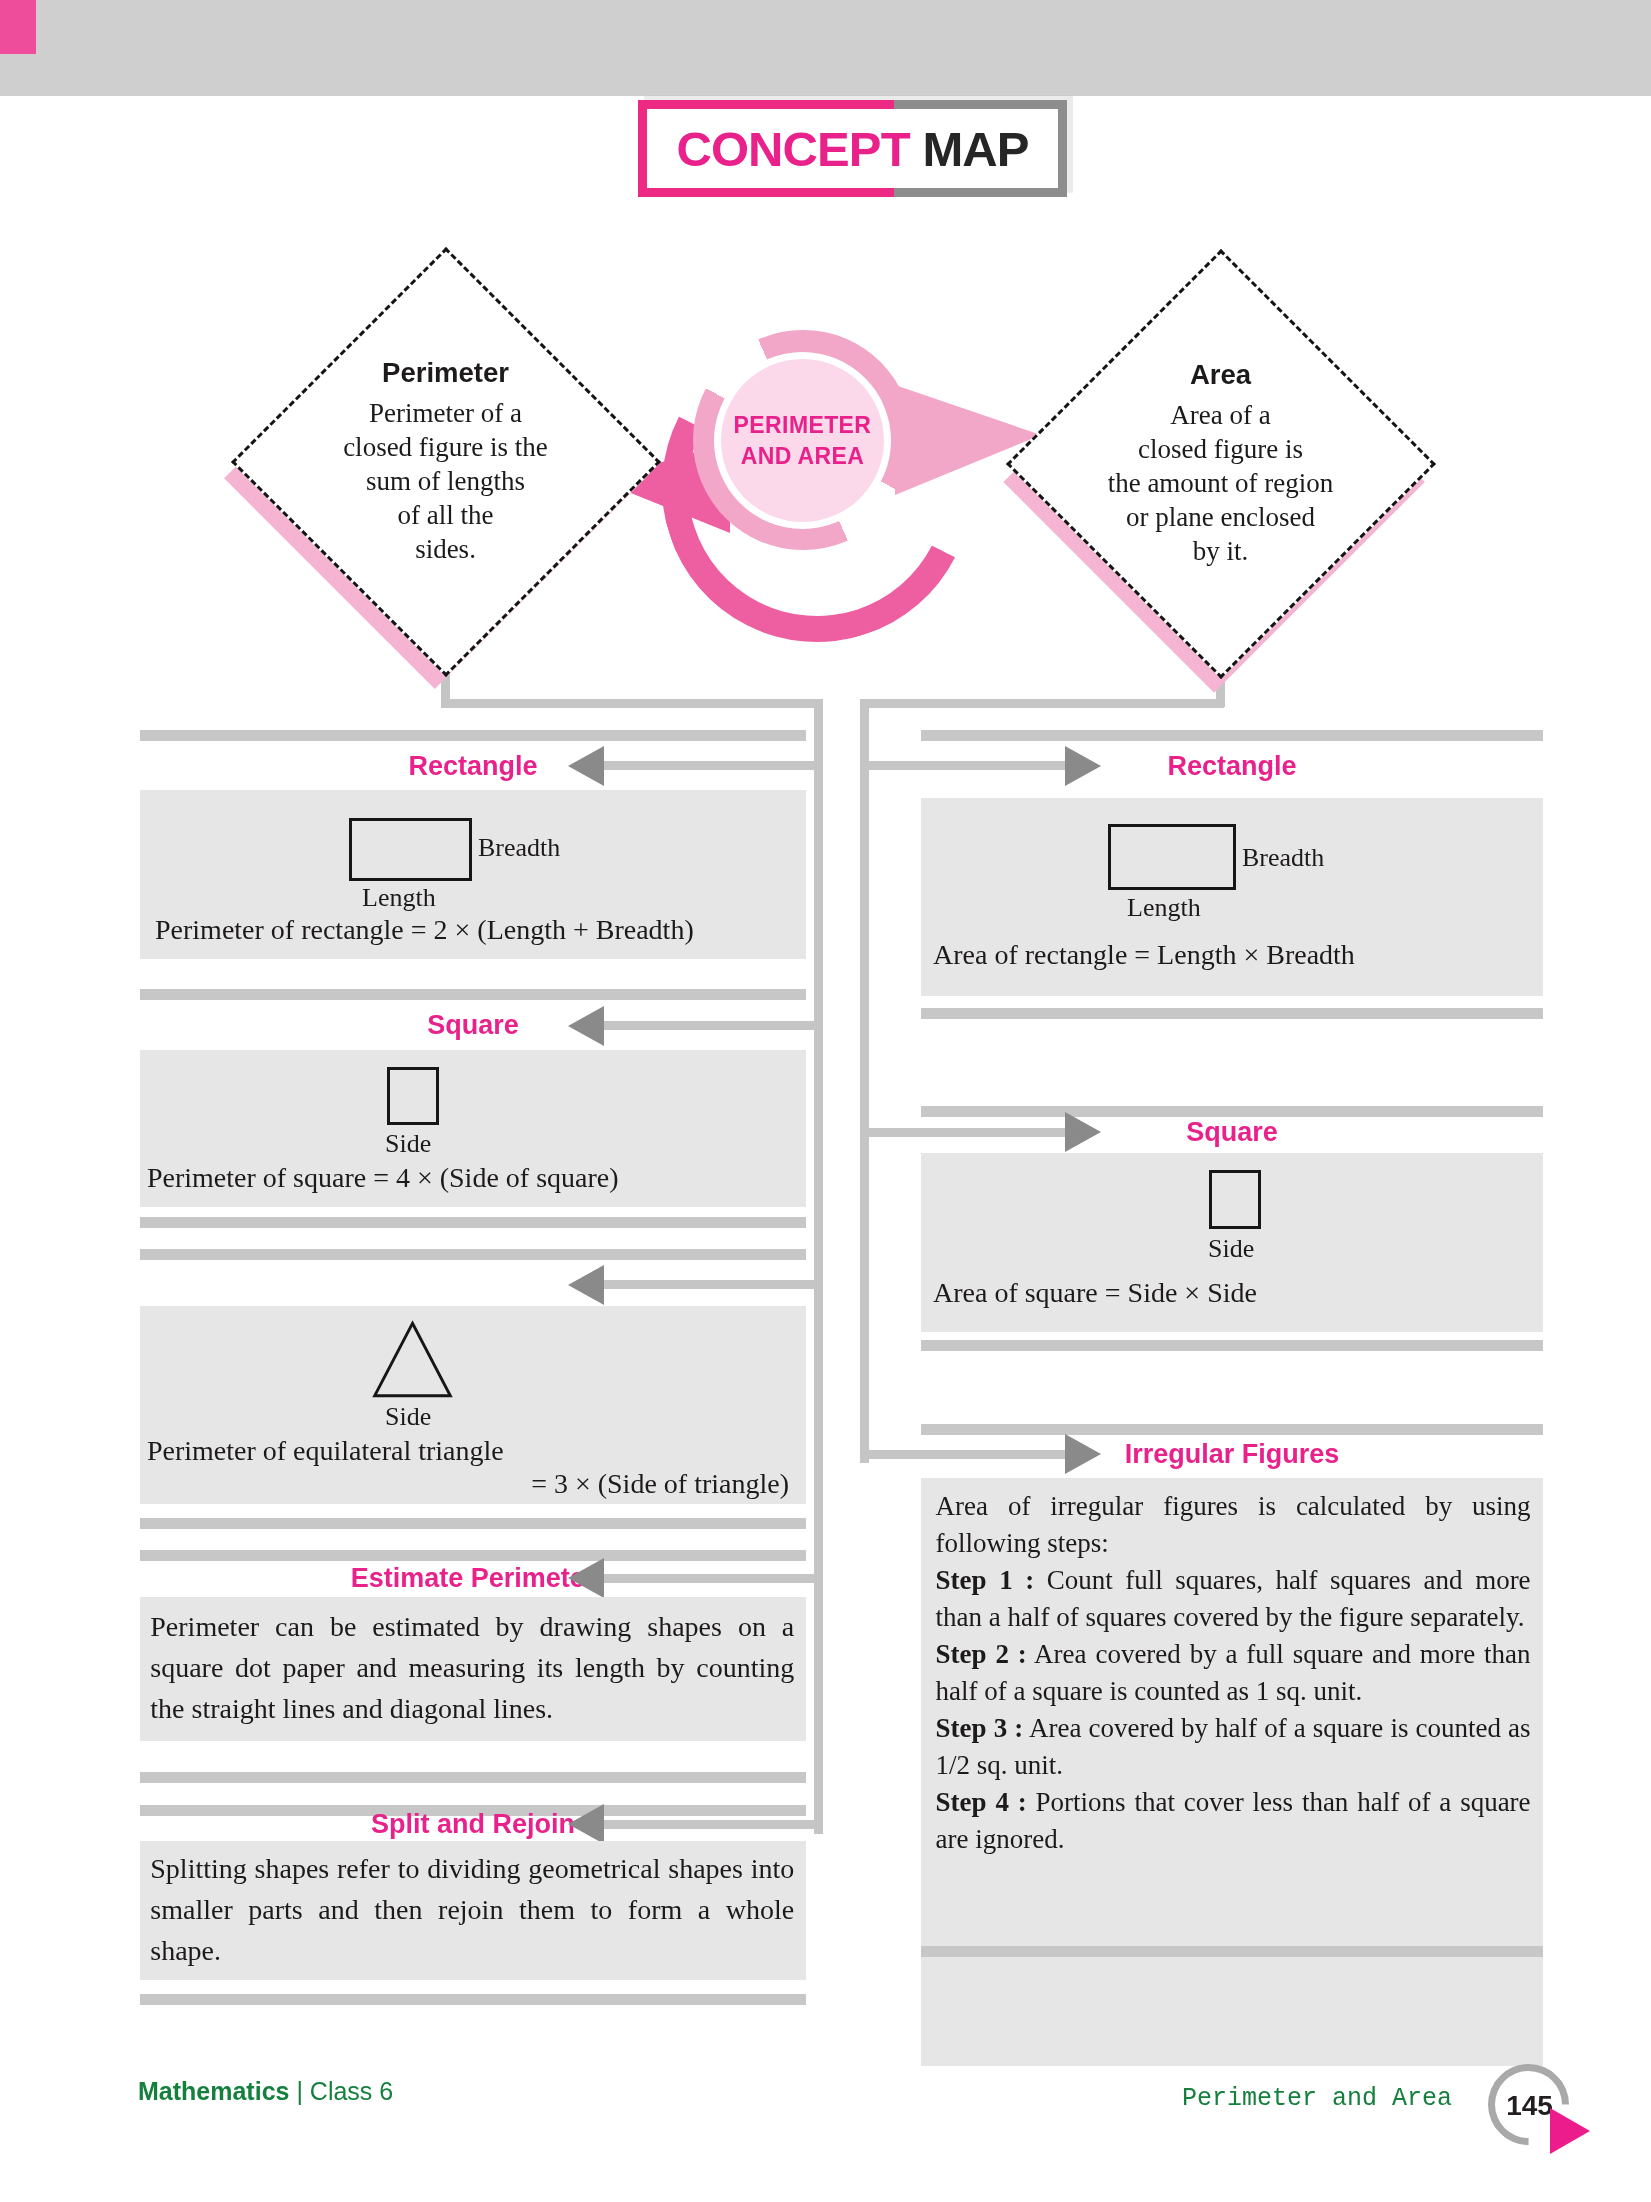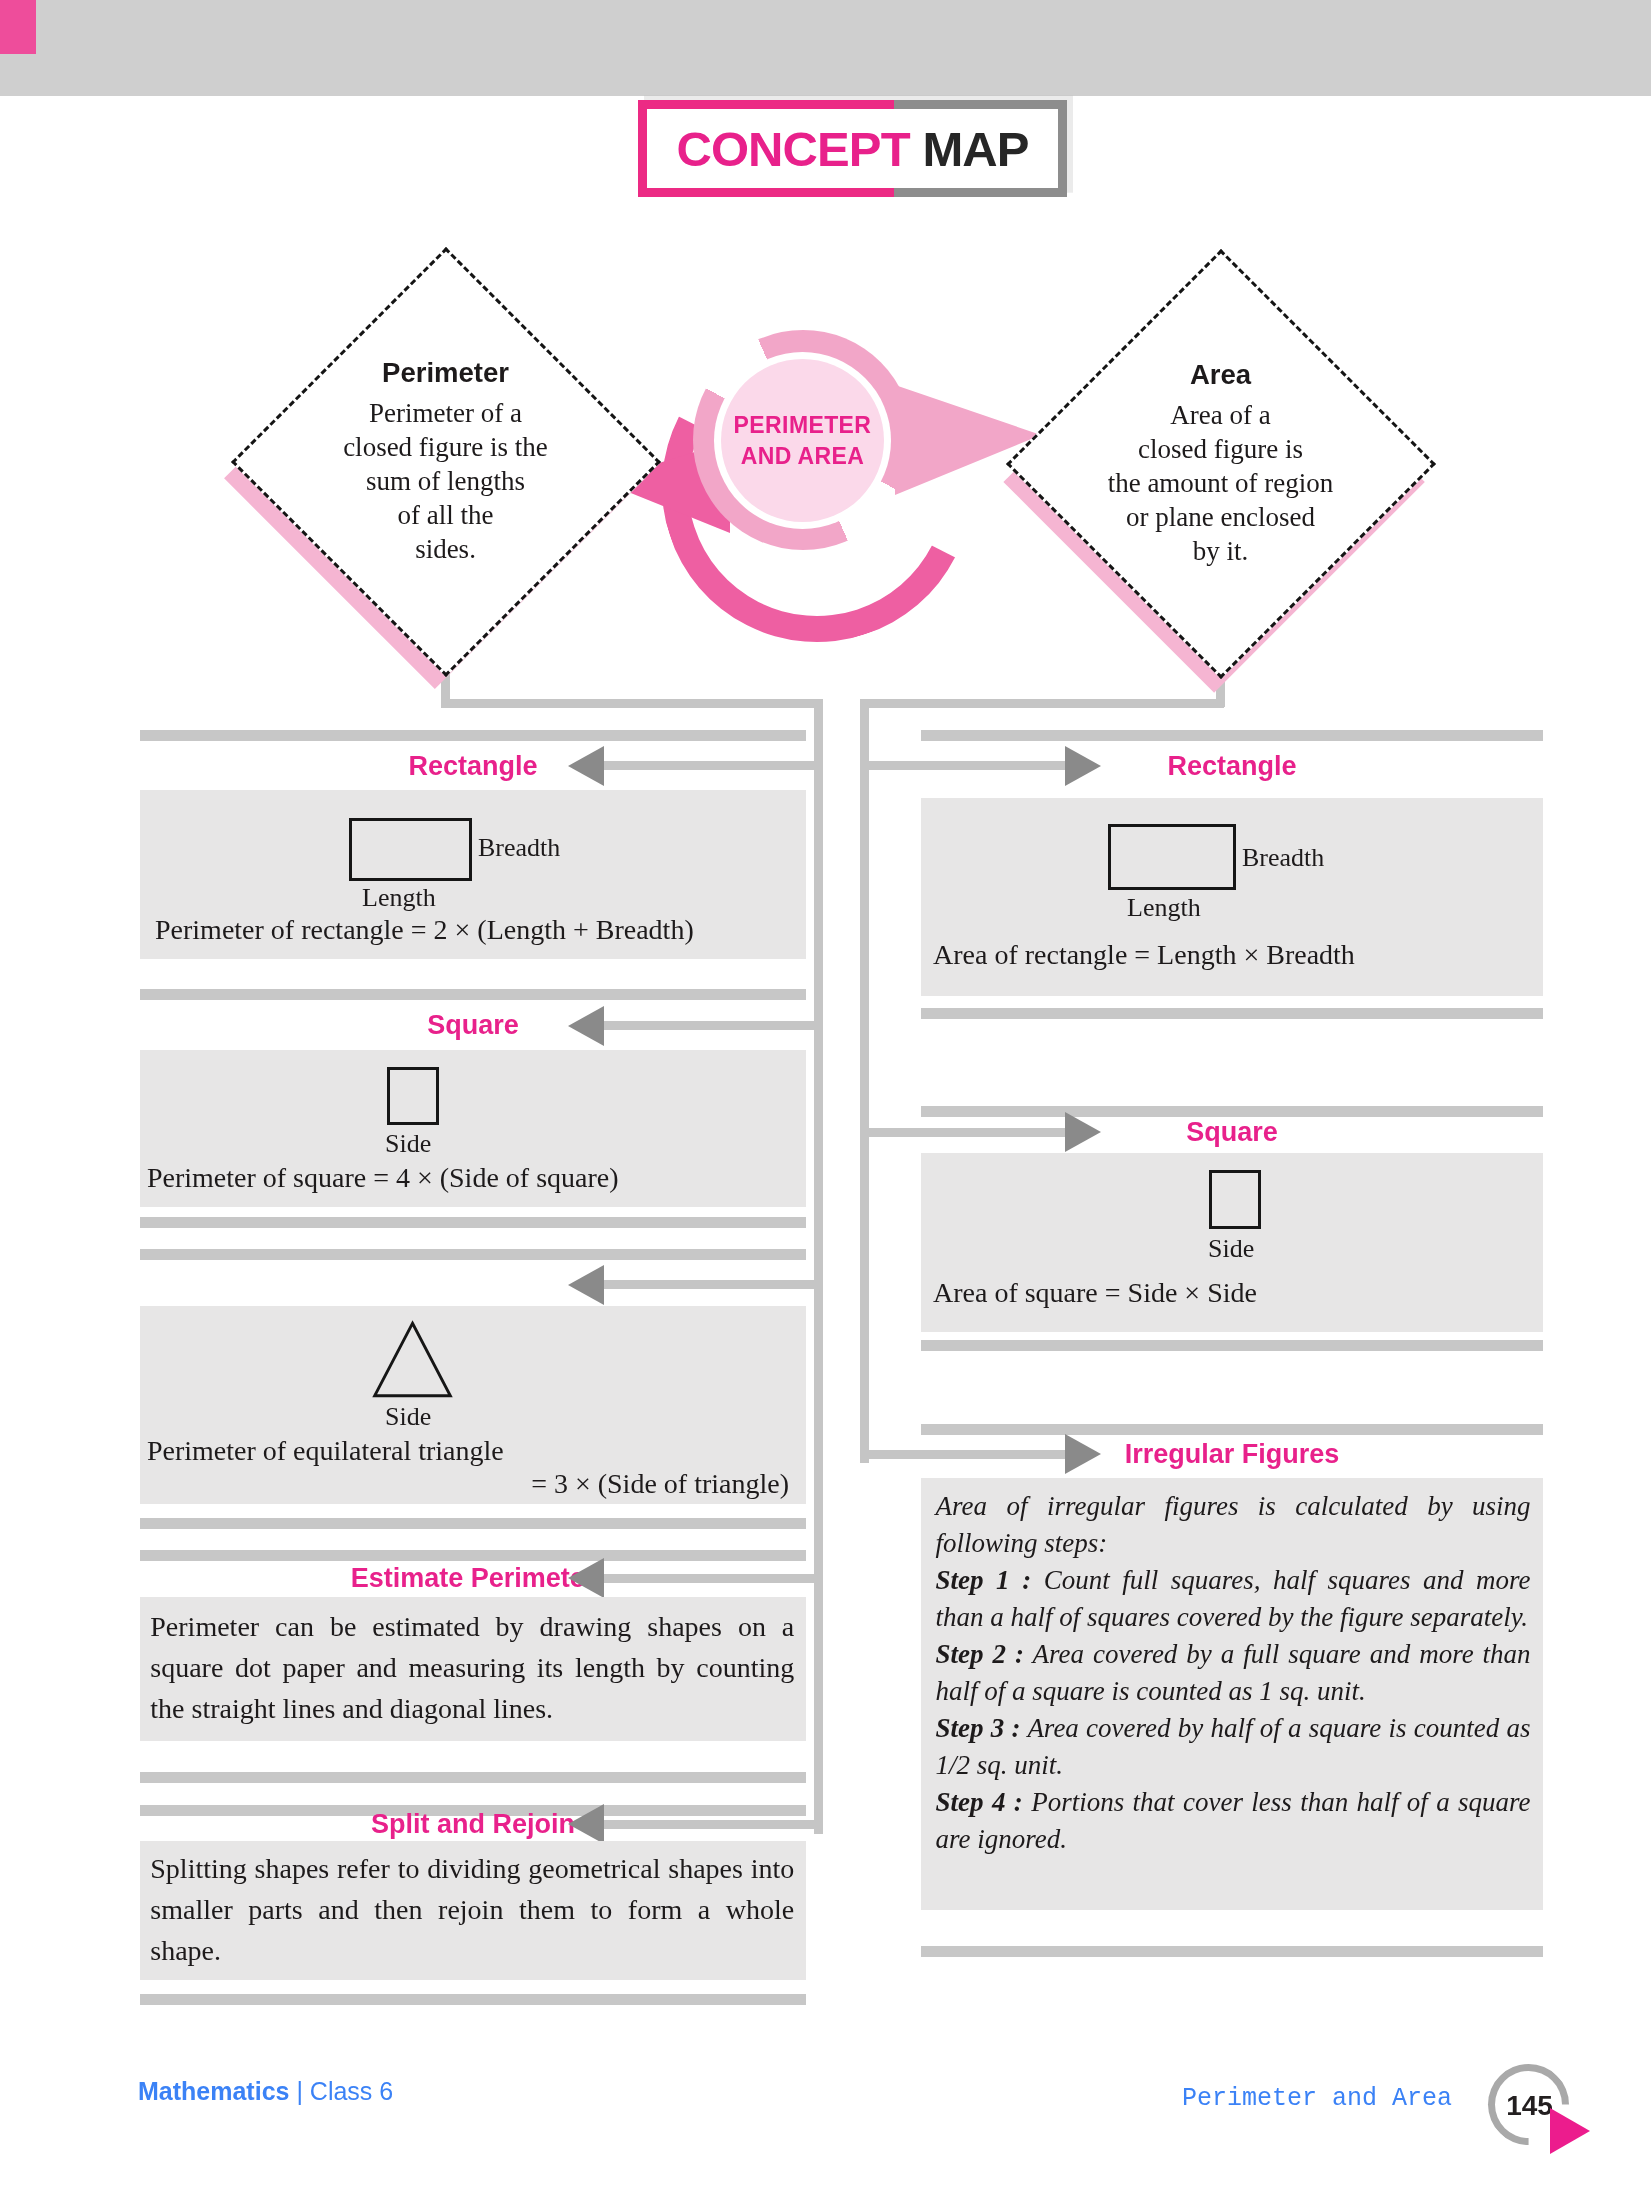--- a/index.html
+++ b/index.html
@@ -46,21 +46,21 @@
   .heading{position:absolute;font-family:"Liberation Sans", sans-serif;font-weight:bold;font-size:27px;
      color:#e8218b;text-align:center;height:34px;line-height:34px;}
   .gbox{position:absolute;background:#e7e6e6;}
   .shape-rect{position:absolute;border:3.4px solid #161616;}
   .lbl{position:absolute;font-size:26px;}
   .formula{position:absolute;font-size:28px;white-space:nowrap;}
   .para{position:absolute;font-size:28px;line-height:41px;text-align:justify;}
   .ipara{font-size:27px;line-height:37px;text-align:justify;margin:0;}
   .ipara b{font-family:"Liberation Serif", serif;}
   
-  .foot{font-family:"Liberation Sans", sans-serif;font-size:25px;color:#3b82f6;}
+  .foot{font-family:"Liberation Sans", sans-serif;font-size:25px;color:#15803d;}
   .pagecircle{left:1488px;top:2064px;width:67px;height:67px;border-radius:50%;border:7.7px solid #a9a9a9;
      border-bottom-color:transparent;transform:rotate(-45deg);}
   .pagenum{left:1488px;top:2064px;width:83px;height:83px;display:flex;align-items:center;justify-content:center;
      font-family:"Liberation Sans", sans-serif;font-weight:bold;font-size:28px;color:#231f20;}
   .foot-arrow{left:1550px;top:2108px;width:0;height:0;border-left:40px solid #ec1c8d;
      border-top:23px solid transparent;border-bottom:23px solid transparent;}
 </style>
 </head>
 <body>
 
@@ -194,21 +194,21 @@
     <div class="shape-rect" style="left:288px;top:17px;width:46px;height:53px;"></div>
     <div class="lbl" style="left:287px;top:81px;">Side</div>
     <div class="formula" style="left:12px;top:124px;">Area of square = Side × Side</div>
   </div>
   <div class="bar" style="left:921px;top:1340px;width:622px;"></div>
   <div class="bar" style="left:921px;top:1424px;width:622px;"></div>
 
   <div class="heading" style="left:921px;top:1437px;width:622px;">Irregular Figures</div>
   <div class="line" style="left:869px;top:1450px;width:198px;height:8.6px;"></div>
   <div class="arr-r" style="left:1065px;top:1434px;"></div>
-  <div class="gbox" style="left:921px;top:1478px;width:622px;height:432px;font-style:italic;">
+  <div class="gbox" style="left:921px;top:1478px;width:622px;height:588px;">
     <div style="position:absolute;left:14.6px;top:10.3px;width:595px;">
       <p class="ipara">Area of irregular figures is calculated by using following steps:</p>
       <p class="ipara"><b>Step 1 :</b><span> Count full squares, half squares and more than a half of squares covered by the figure separately.</span></p>
       <p class="ipara"><b>Step 2 :</b><span> Area covered by a full square and more than half of a square is counted as 1 sq. unit.</span></p>
       <p class="ipara"><b>Step 3 :</b><span> Area covered by half of a square is counted as 1/2 sq. unit.</span></p>
       <p class="ipara"><b>Step 4 :</b><span> Portions that cover less than half of a square are ignored.</span></p>
     </div>
   </div>
   <div class="bar" style="left:921px;top:1946px;width:622px;"></div>
 

